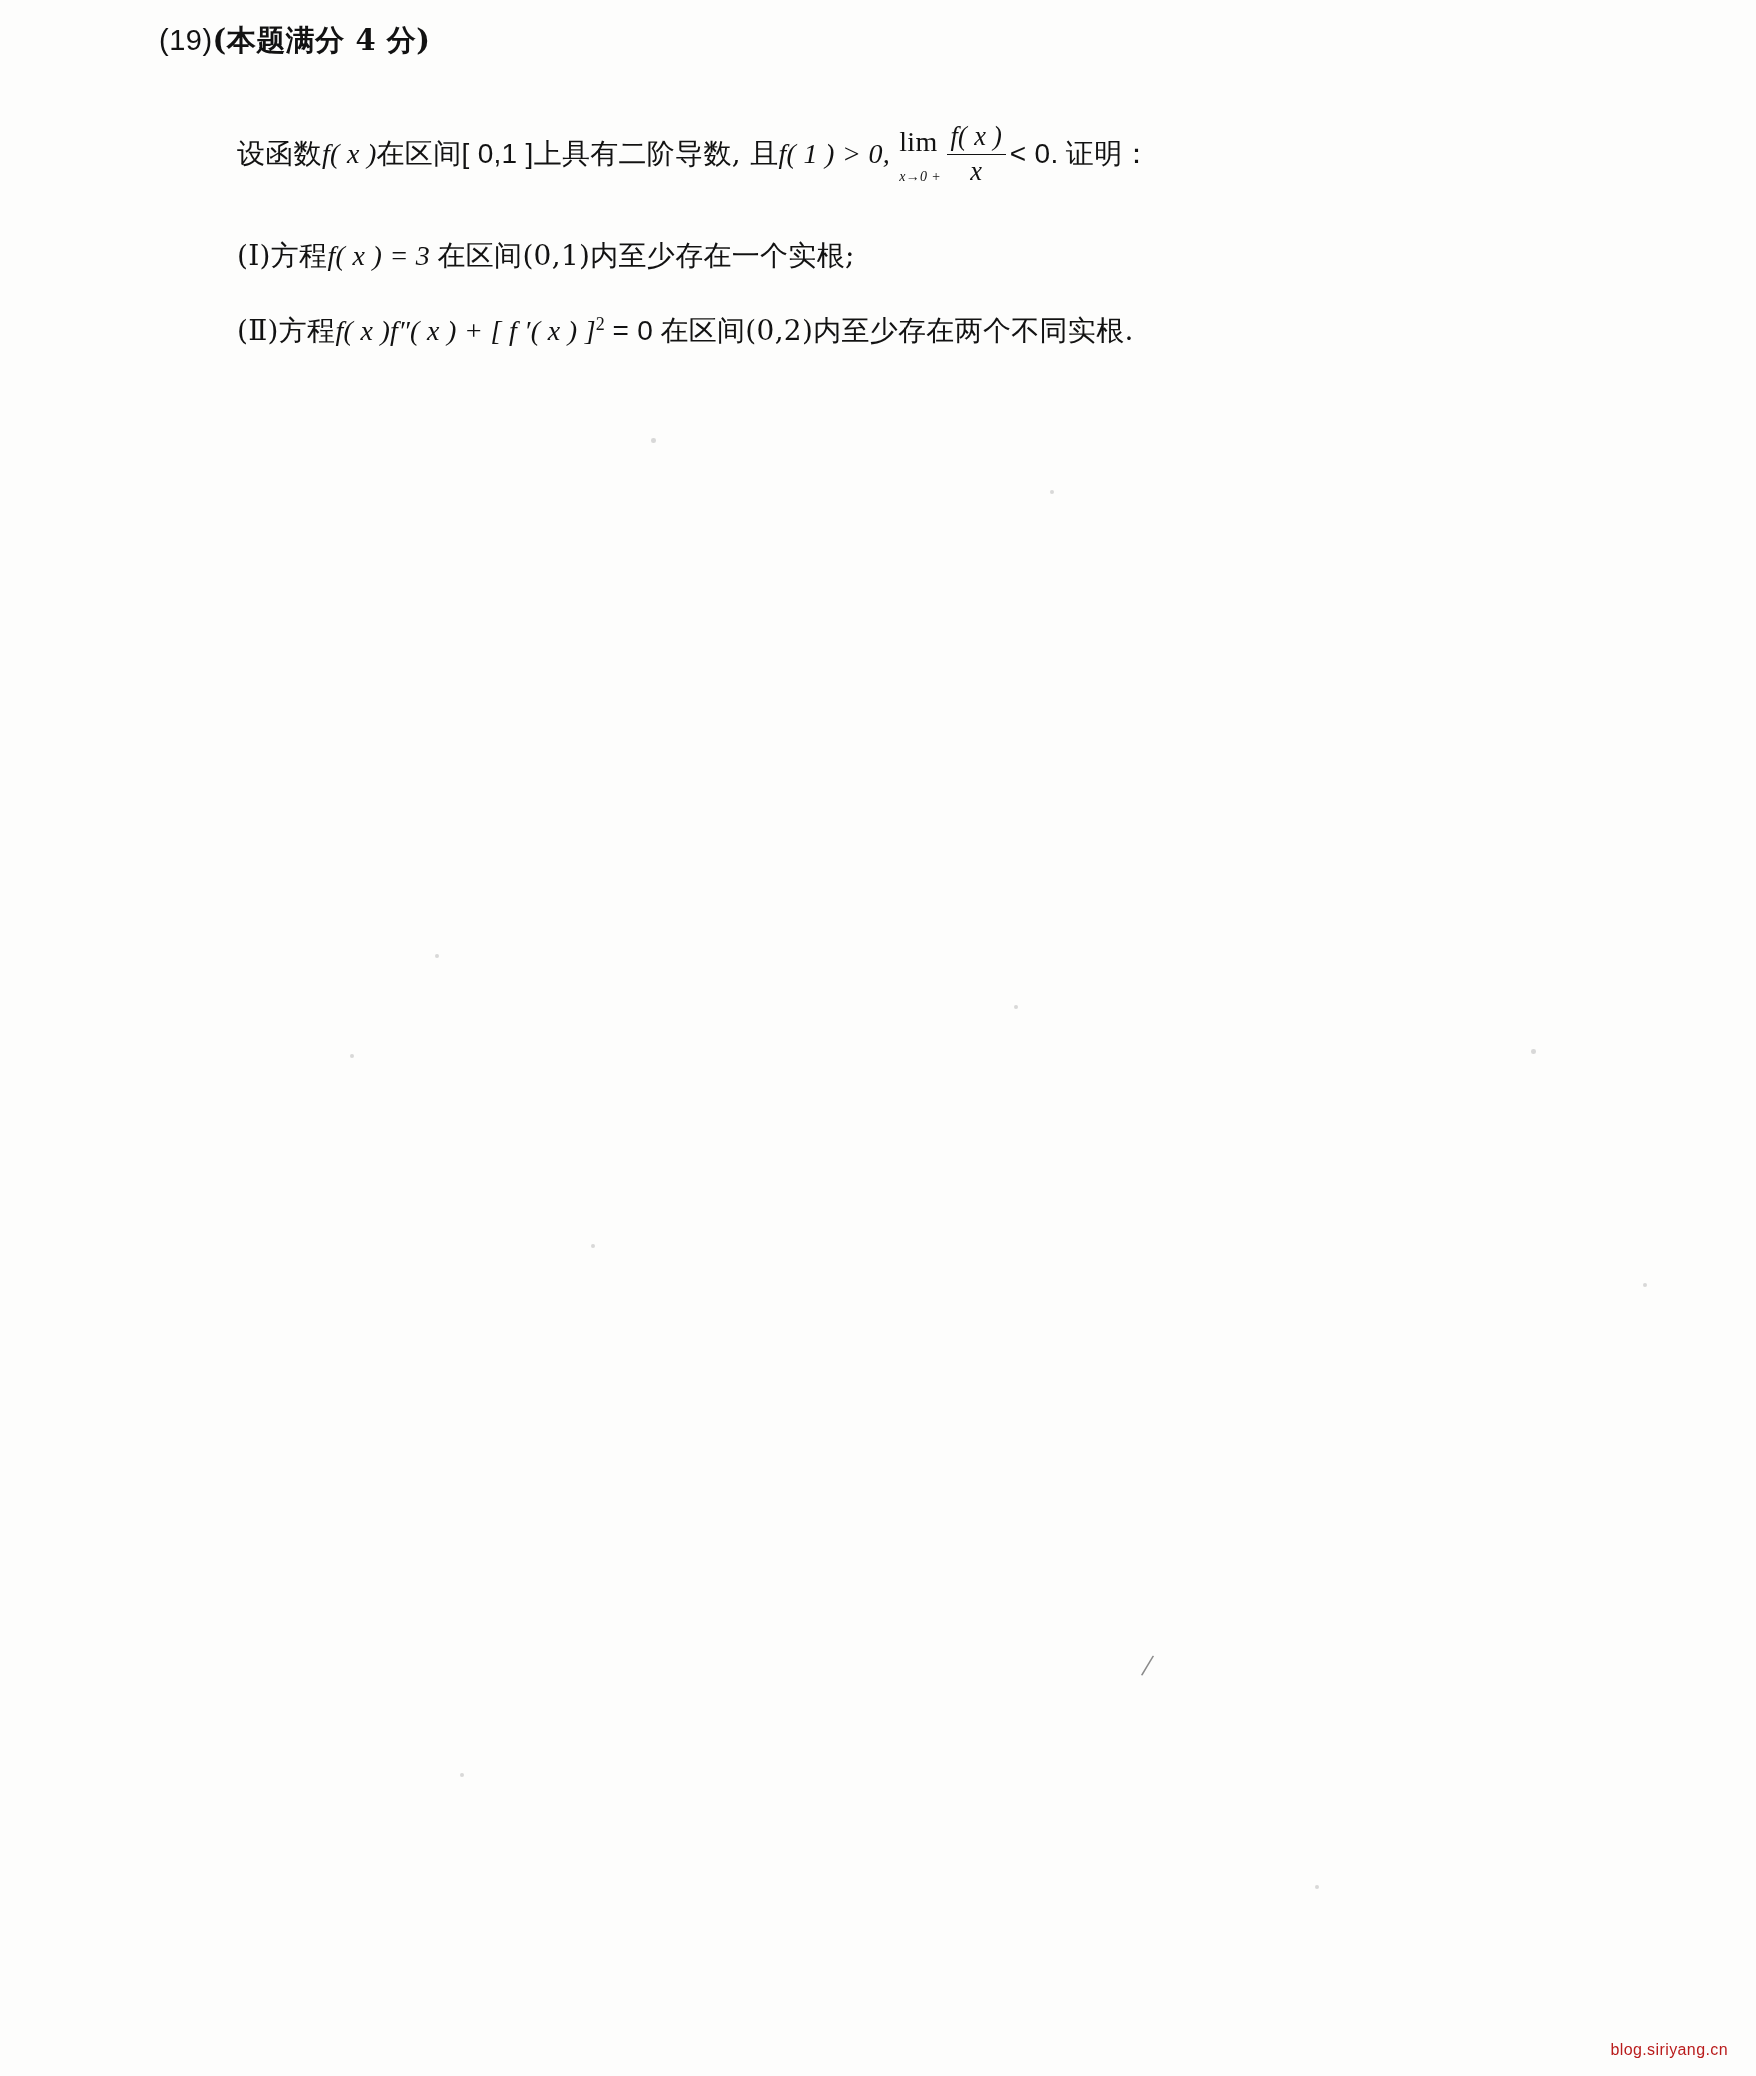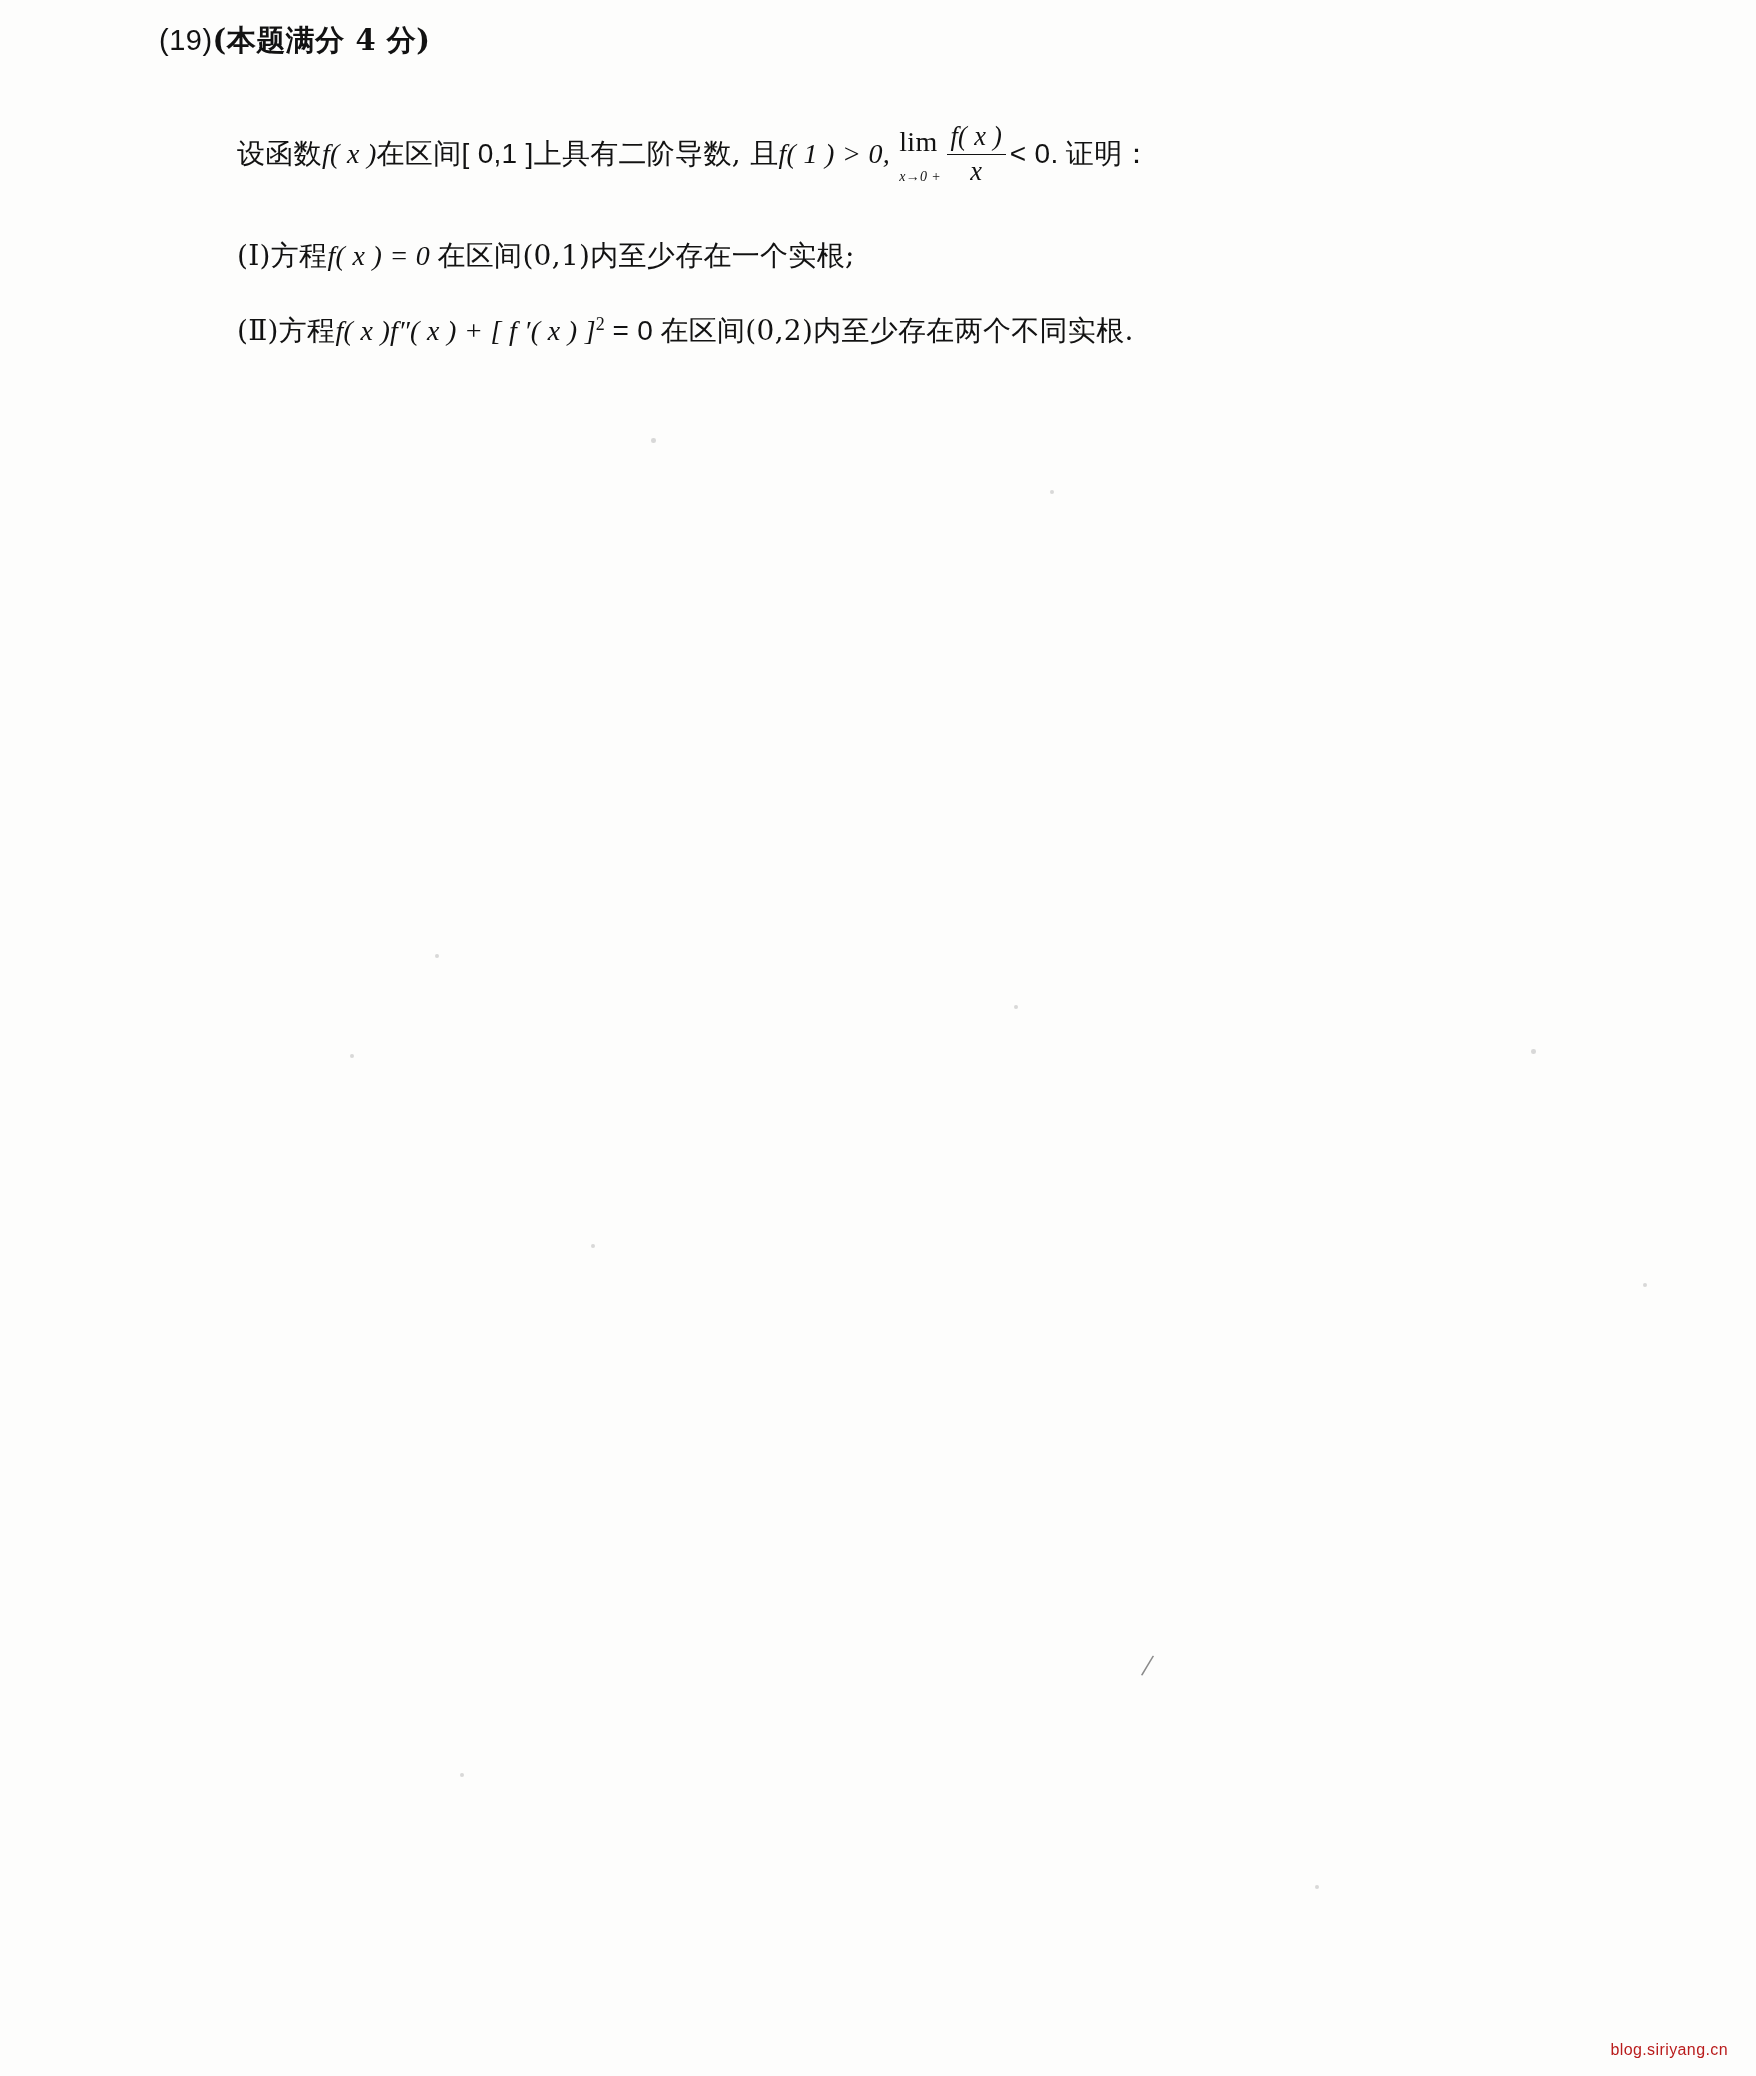--- a/index.html
+++ b/index.html
@@ -169,21 +169,21 @@
         <span class="lim-sub">x→0 +</span>
       </span><span class="frac">
         <span class="num mi">f( x )</span>
         <span class="bar"></span>
         <span class="den mi">x</span>
       </span><span class="mn">&lt; 0.</span>
       <span class="cn">证明：</span>
     </div>
 
     <div class="line part1">
-      <span class="cn">(Ⅰ)</span><span class="cn">方程</span><span class="mi">f( x ) = 0</span>
+      <span class="cn">(Ⅰ)</span><span class="cn">方程</span><span class="mi">f( x ) = 3</span>
       <span class="cn">在区间(0,1)内至少存在一个实根;</span>
     </div>
 
     <div class="line part2">
       <span class="cn">(Ⅱ)</span><span class="cn">方程</span><span class="mi">f( x )f″( x ) + [ f ′( x ) ]</span><span class="sup">2</span>
       <span class="mn">= 0</span>
       <span class="cn">在区间(0,2)内至少存在两个不同实根.</span>
     </div>
 
   </div>

